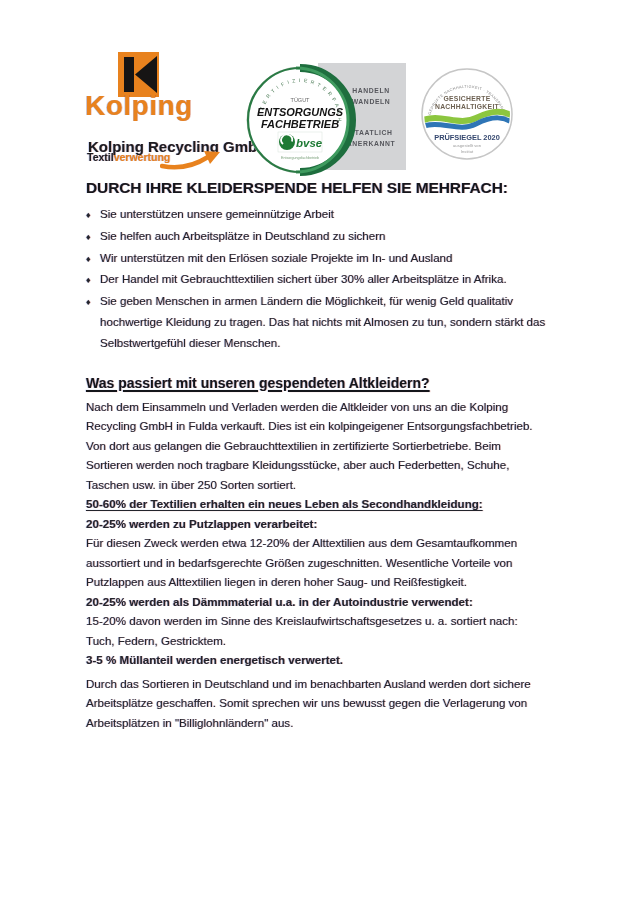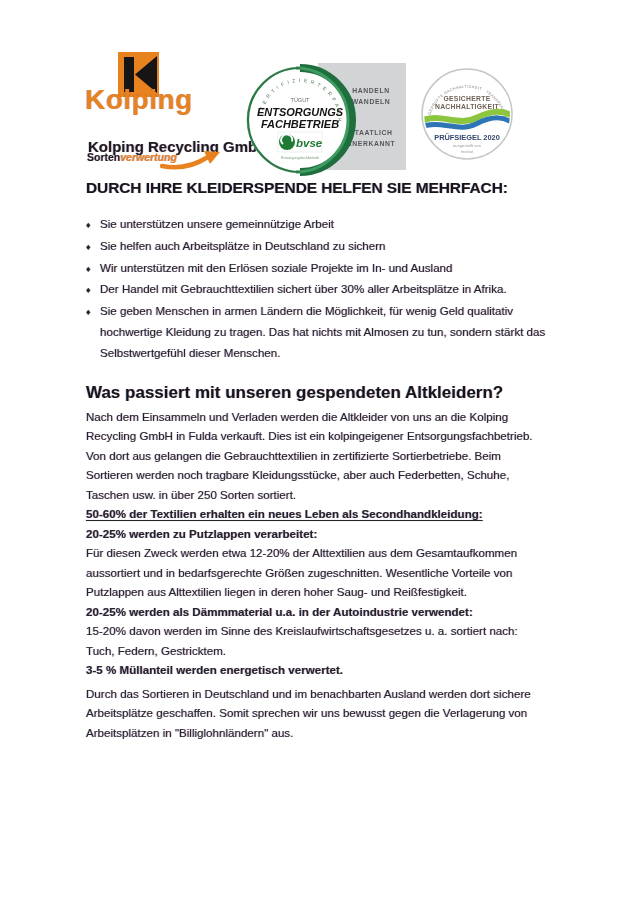--- a/index.html
+++ b/index.html
@@ -6,47 +6,47 @@
   body{
     width:635px;height:900px;background:#ffffff;position:relative;overflow:hidden;
     font-family:"Liberation Sans",sans-serif;color:#23242c;
   }
   .aberr{ text-shadow:0.7px 0.2px 0 rgba(178,42,32,0.28), -0.7px -0.2px 0 rgba(34,66,178,0.28); }
   .page{position:absolute;inset:0;background:#fff;}
 
   
   .hdr{position:absolute;left:0;top:0;width:635px;height:178px;}
   .kmark{position:absolute;left:118px;top:52px;width:41px;height:45px;}
-  .kword{position:absolute;left:85px;top:84px;font-size:28px;font-weight:600;color:#E8821E;letter-spacing:0.5px;}
+  .kword{position:absolute;left:85px;top:90px;font-size:28px;font-weight:600;color:#E8821E;letter-spacing:0.5px;}
   .kco{position:absolute;left:88px;top:138px;font-size:15px;font-weight:bold;color:#1c1c20;}
   .kdiv{position:absolute;left:87px;top:151px;font-size:10.5px;font-weight:bold;color:#1c1c20;}
-  .kdiv .org{color:#E8821E;font-style:italic;}
+  .kdiv .org{color:#E8821E;}
   .karrow{position:absolute;left:160px;top:150px;}
 
   .gbadge{
     position:absolute;left:318px;top:63px;width:88px;height:107px;background:#d3d4d6;
     display:flex;flex-direction:column;align-items:center;justify-content:center;
     padding-left:18px;box-sizing:border-box;
   }
   .gbadge span{font-size:6.8px;font-weight:bold;color:#55565c;letter-spacing:0.6px;line-height:11px;text-align:center;}
   .gbadge .sp{height:20px;}
 
   .efb{position:absolute;left:244px;top:64px;}
   .sust{position:absolute;left:420px;top:67px;}
 
   
   .content{position:absolute;left:86px;top:178px;width:462px;}
-  h1{margin:0 0 16px 0;font-size:15.5px;font-weight:bold;color:#15161b;letter-spacing:-0.1px;line-height:20px;}
+  h1{margin:0 0 6px 0;font-size:15.5px;font-weight:bold;color:#15161b;letter-spacing:-0.1px;line-height:20px;}
   ul{list-style:none;margin:0 0 18px 0;padding:0;}
   li{display:flex;font-size:11.6px;line-height:20.8px;}
   .blt{flex:none;width:14px;font-size:9px;padding-top:1px;}
   .btxt{flex:1;}
   h2{
-    margin:0 0 3px 0;font-size:17px;font-weight:bold;color:#15161b;line-height:22px;
-    text-decoration-thickness:1.5px;text-underline-offset:2px;
+    margin:0 0 3px 0;font-size:14px;font-weight:bold;color:#15161b;line-height:22px;
+    text-decoration:underline;text-decoration-thickness:1.5px;text-underline-offset:2px;
   }
   p{margin:0;font-size:11.6px;line-height:19.5px;}
   p.b{font-weight:bold;}
   p.u{text-decoration:underline;text-decoration-thickness:1.2px;text-underline-offset:2px;}
   p.gap{margin-top:4px;}
 </style>
 </head>
 <body>
 
 <div class="page">
@@ -55,21 +55,21 @@
 
     <div class="kmark">
       <svg width="41" height="45" viewBox="0 0 41 45">
         <rect x="0" y="0" width="41" height="45" fill="#E8821E"></rect>
         <rect x="6" y="5" width="10" height="35" fill="#161414"></rect>
         <polygon points="39,4 39,41 17,22.5" fill="#161414"></polygon>
       </svg>
     </div>
     <div class="kword aberr">Kolping</div>
     <div class="kco aberr">Kolping Recycling GmbH</div>
-    <div class="kdiv aberr"><span>Sorten</span><span class="org">verwertung</span></div>
+    <div class="kdiv aberr"><span>Textil</span><span class="org">verwertung</span></div>
     <svg class="karrow" width="62" height="22" viewBox="0 0 62 22">
       <path d="M2,16 Q 26 21 48 7" fill="none" stroke="#E8821E" stroke-width="4.5" stroke-linecap="round"></path>
       <polygon points="44,1 60,2 50,14" fill="#E8821E"></polygon>
     </svg>
 
     <div class="gbadge">
       <span>HANDELN</span>
       <span>WANDELN</span>
       <span class="sp"></span>
       <span>STAATLICH</span>

